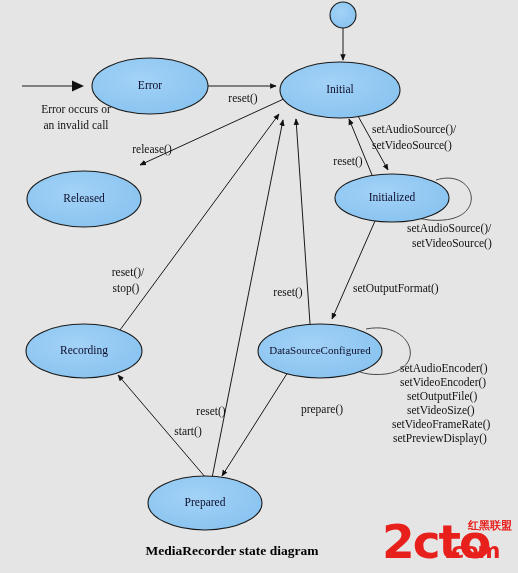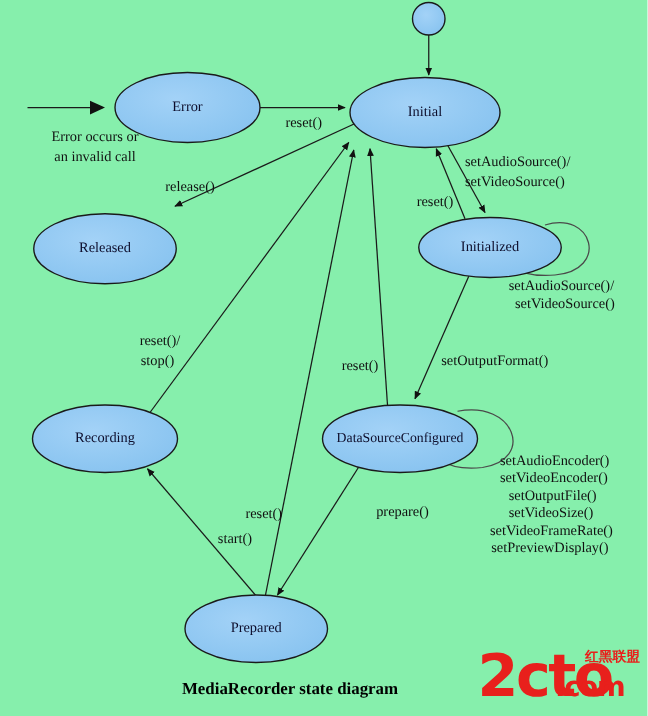--- a/index.html
+++ b/index.html
@@ -4,21 +4,21 @@
 <style>
   html, body {
     margin: 0;
     padding: 0;
     background: #ffffff;
   }
   #page {
     position: relative;
     width: 518px;
     height: 573px;
-    background: #86efac;
+    background: #e5e5e5;
     overflow: hidden;
     font-family: "Liberation Serif", serif;
   }
   #diagram-svg {
     position: absolute;
     left: 0;
     top: 0;
     width: 518px;
     height: 573px;
   }

